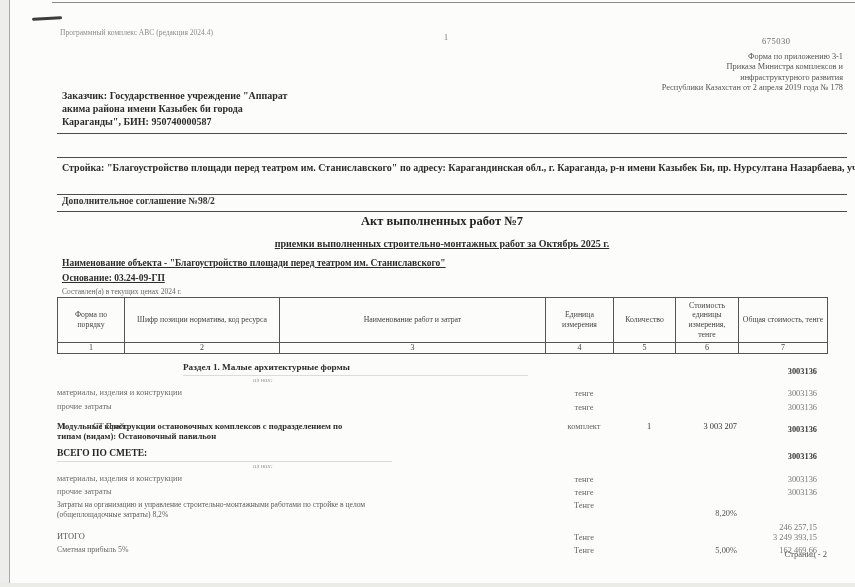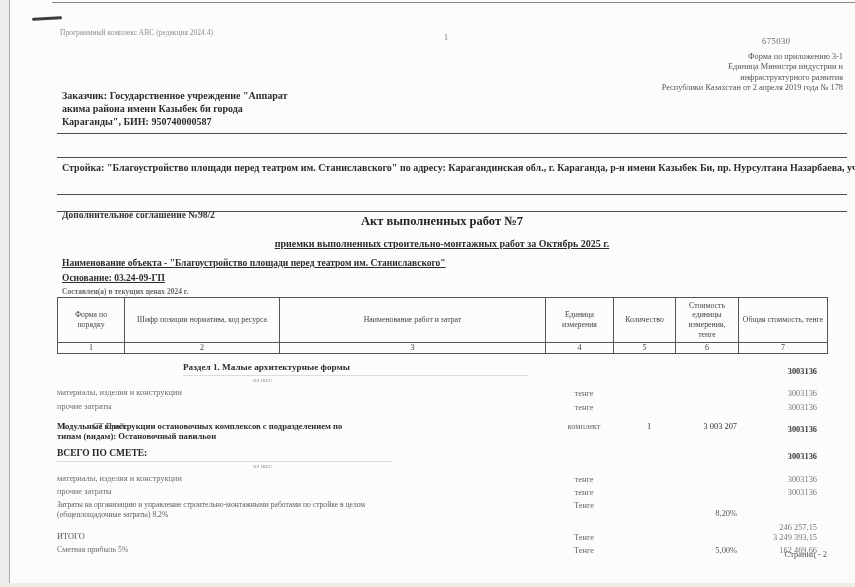--- a/index.html
+++ b/index.html
@@ -16,29 +16,29 @@
   .pen-mark{position:absolute;left:32px;top:17px;width:30px;height:3px;background:#3d3d3d;transform:rotate(-3deg);border-radius:2px;}
 
   .program-label{position:absolute;left:60px;top:28px;font-size:7.5px;color:#8d8d8d;}
   .top-pageno{position:absolute;left:444px;top:33px;font-size:8px;color:#777;}
   .doc-code{position:absolute;left:762px;top:36px;font-size:8.5px;color:#6b6b6b;letter-spacing:.5px;}
   .form-block{position:absolute;right:12px;top:52px;text-align:right;font-size:8.3px;line-height:1.25;color:#555;}
 
   .customer{position:absolute;left:62px;top:90px;font-size:10px;font-weight:bold;line-height:1.28;color:#2c2c2c;}
   .contractor{position:absolute;left:62px;top:142px;font-size:10px;font-weight:bold;color:#2c2c2c;}
   .construction{position:absolute;left:62px;top:161px;width:782px;font-size:10px;font-weight:bold;color:#2c2c2c;line-height:1.45;padding-left:42px;text-indent:-42px;}
-  .agreement{position:absolute;left:62px;top:210px;font-size:9.5px;font-weight:600;color:#333;}
+  .agreement{position:absolute;left:62px;top:196px;font-size:9.5px;font-weight:600;color:#333;}
   .hr{position:absolute;left:57px;width:790px;height:0;border-top:1px solid #4c4c4c;}
   .hr1{top:133px;} .hr2{top:157px;} .hr3{top:194px;} .hr4{top:211px;}
 
   .act-title{position:absolute;left:57px;top:214px;width:770px;text-align:center;font-size:12.5px;font-weight:bold;color:#222;}
   .act-subtitle{position:absolute;left:57px;top:238px;width:770px;text-align:center;font-size:10px;font-weight:bold;color:#2c2c2c;text-decoration:underline;}
   .object-name{position:absolute;left:62px;top:258px;font-size:9.5px;font-weight:bold;color:#2c2c2c;text-decoration:underline;}
   .basis{position:absolute;left:62px;top:273px;font-size:9.5px;font-weight:bold;color:#2c2c2c;text-decoration:underline;}
-  .prices-note{position:absolute;left:62px;top:287px;font-size:7.5px;color:#6a6a6a;font-weight:bold;}
+  .prices-note{position:absolute;left:62px;top:287px;font-size:7.5px;color:#6a6a6a;}
 
   table.grid{position:absolute;left:57px;top:297px;width:770px;border-collapse:collapse;table-layout:fixed;}
   table.grid th{border:1px solid #555;font-weight:normal;font-size:7.8px;color:#444;text-align:center;vertical-align:middle;padding:2px 3px;line-height:1.25;}
   table.grid tr.hrow th{height:40px;}
   table.grid tr.nrow th{height:10px;font-size:8px;padding:0 2px;color:#3f3f3f;}
 
   .tbody{position:absolute;left:57px;top:357px;width:770px;font-size:8.4px;}
   .brow{position:relative;}
   .num{position:absolute;left:5px;top:1px;color:#333;}
   .code{position:absolute;left:36px;top:1px;color:#333;}
@@ -83,21 +83,21 @@
   <div class="edge-top-line"></div>
   <div class="edge-bottom"></div>
   <div class="pen-mark"></div>
 
   <div class="program-label">Программный комплекс АВС (редакция 2024.4)</div>
   <div class="top-pageno">1</div>
   <div class="doc-code">675030</div>
 
   <div class="form-block">
     <div>Форма по приложению 3-1</div>
-    <div>Единица Министра индустрии и</div>
+    <div>Приказа Министра комплексов и</div>
     <div>инфраструктурного развития</div>
     <div>Республики Казахстан от 2 апреля 2019 года № 178</div>
   </div>
 
   <div class="customer">
     <div>Заказчик: Государственное учреждение "Аппарат</div>
     <div>акима района имени Казыбек би города</div>
     <div>Караганды", БИН: 950740000587</div>
   </div>
   <div class="hr hr1"></div>

